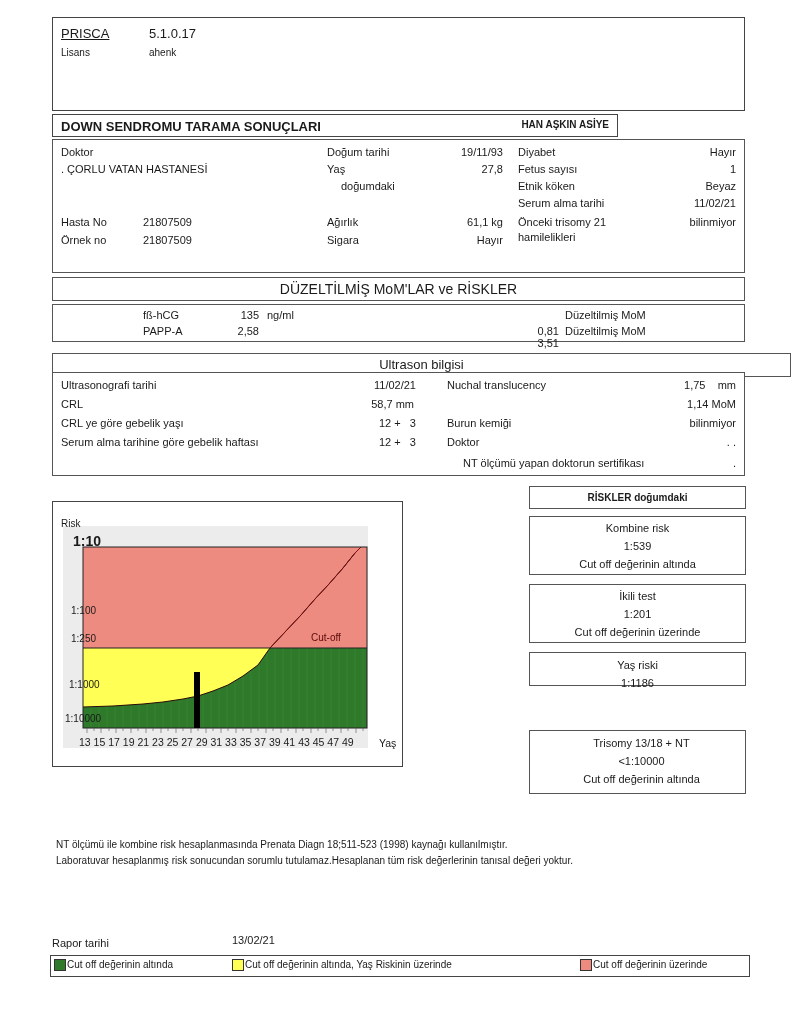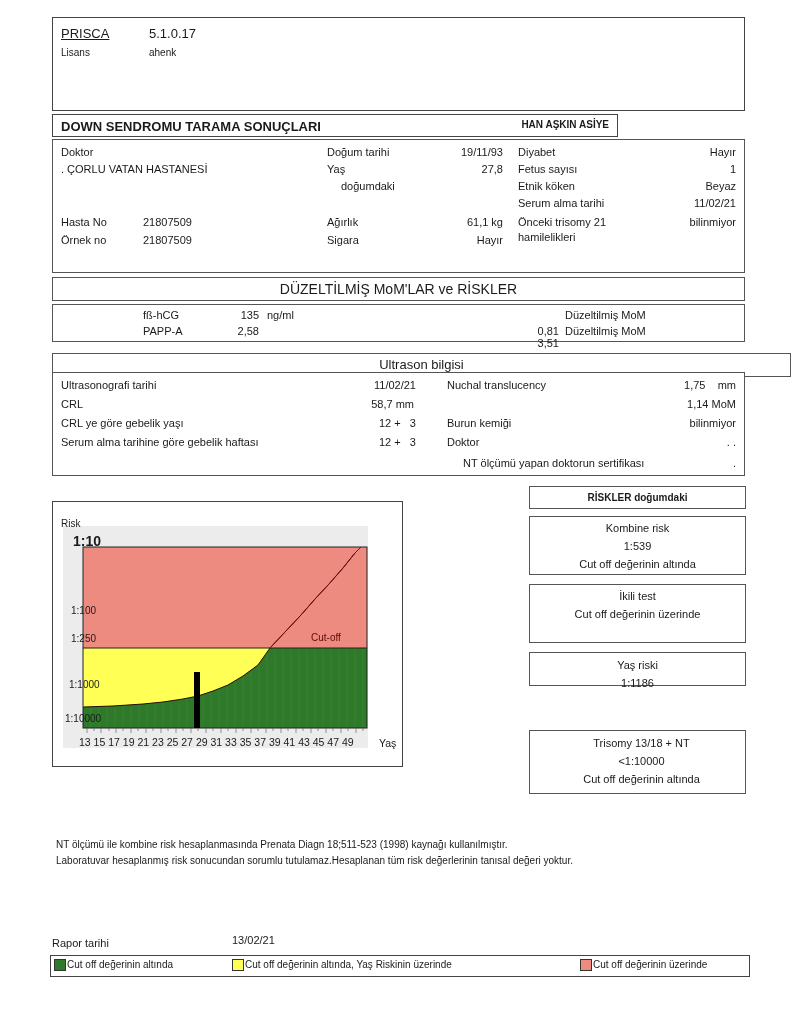--- a/index.html
+++ b/index.html
@@ -241,20 +241,21 @@
 </div>
 
 <div class="riskbox" style="left:529px; top:516px; width:217px; height:59px; padding-top:2px;">
   <div>Kombine risk</div>
   <div>1:539</div>
   <div>Cut off değerinin altında</div>
 </div>
 
 <div class="riskbox" style="left:529px; top:584px; width:217px; height:59px; padding-top:2px;">
   <div>İkili test</div>
+  <div>1:201</div>
   <div>Cut off değerinin üzerinde</div>
 </div>
 
 <div class="riskbox" style="left:529px; top:652px; width:217px; height:34px; padding-top:3px;">
   <div>Yaş riski</div>
   <div>1:1186</div>
 </div>
 
 <div class="riskbox" style="left:529px; top:730px; width:217px; height:64px; padding-top:3px;padding-left:8px;">
   <div>Trisomy 13/18 + NT</div>

